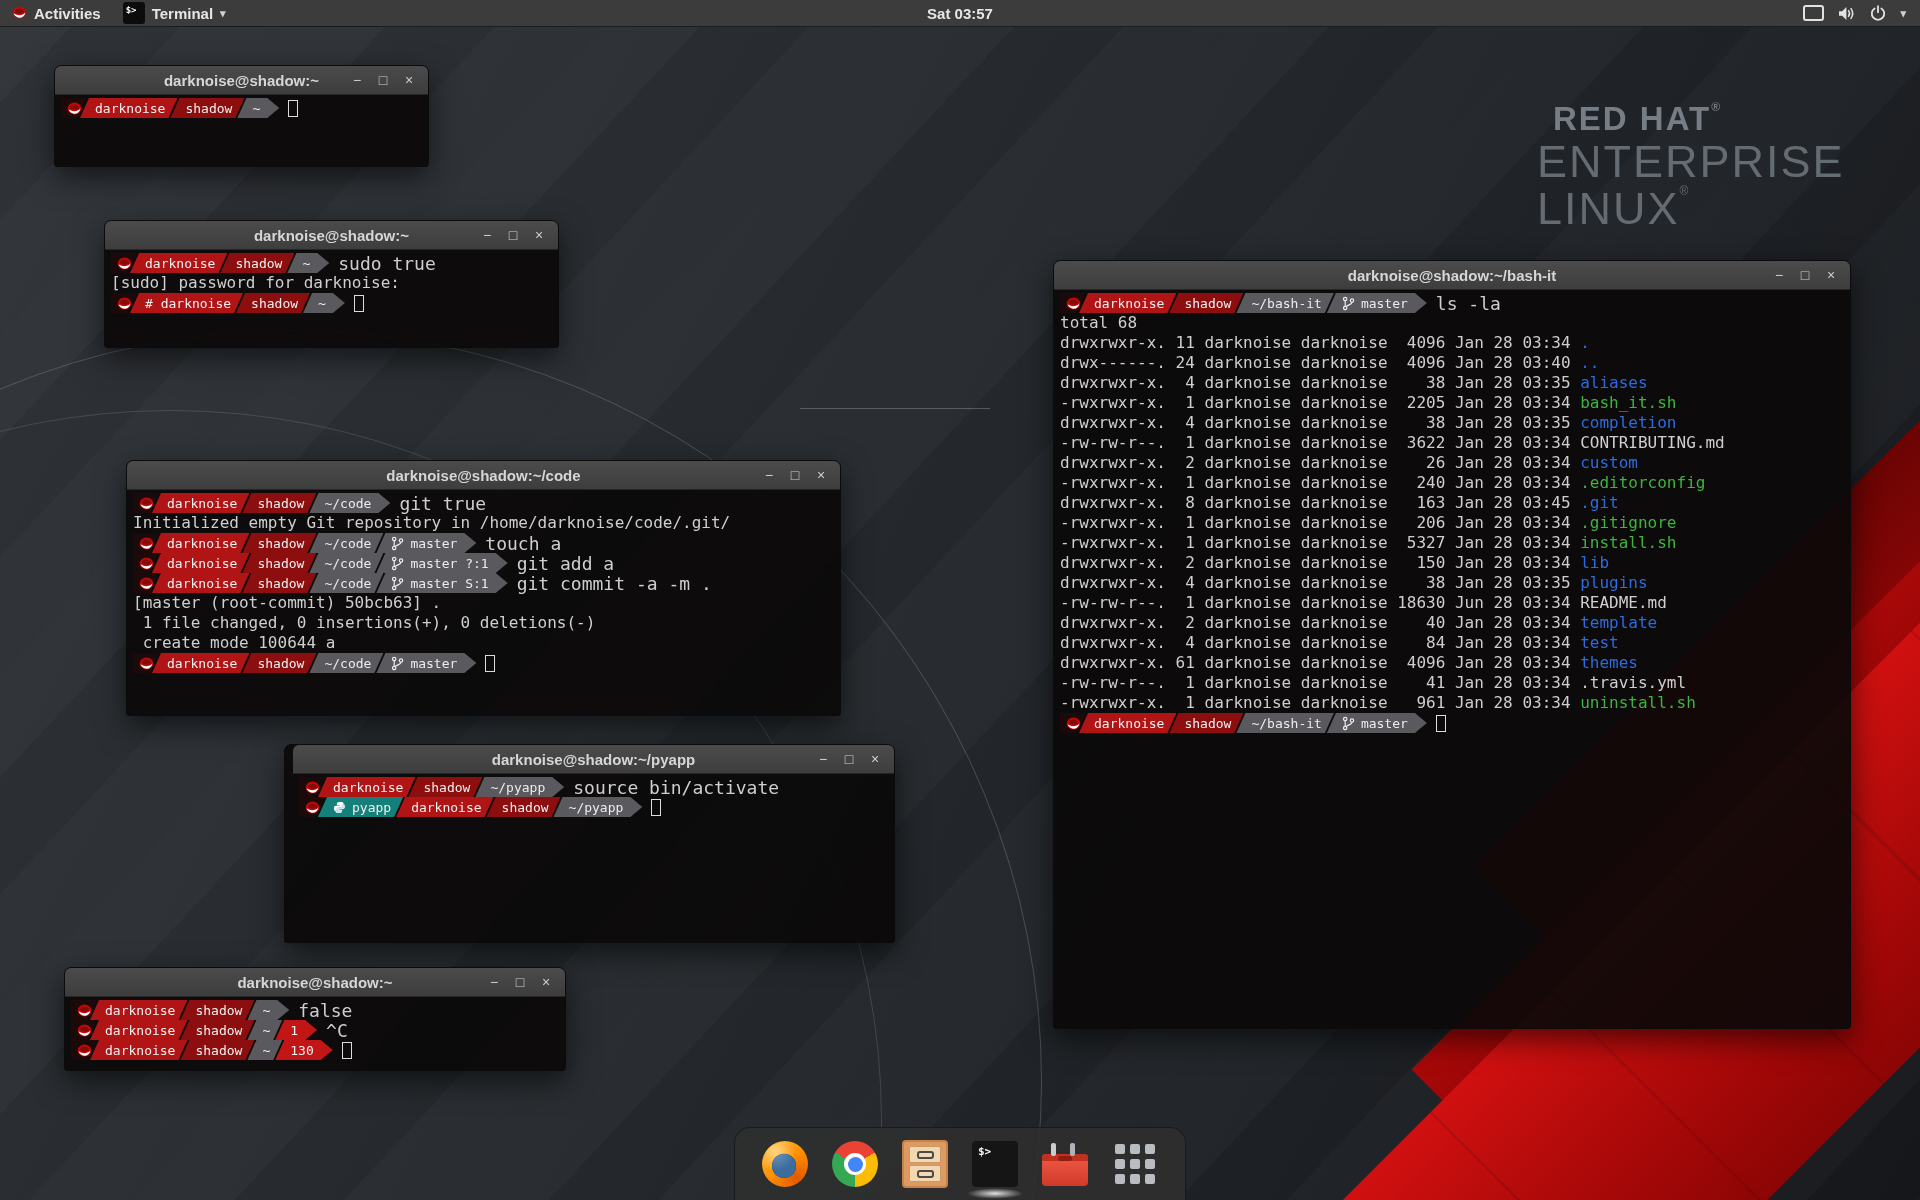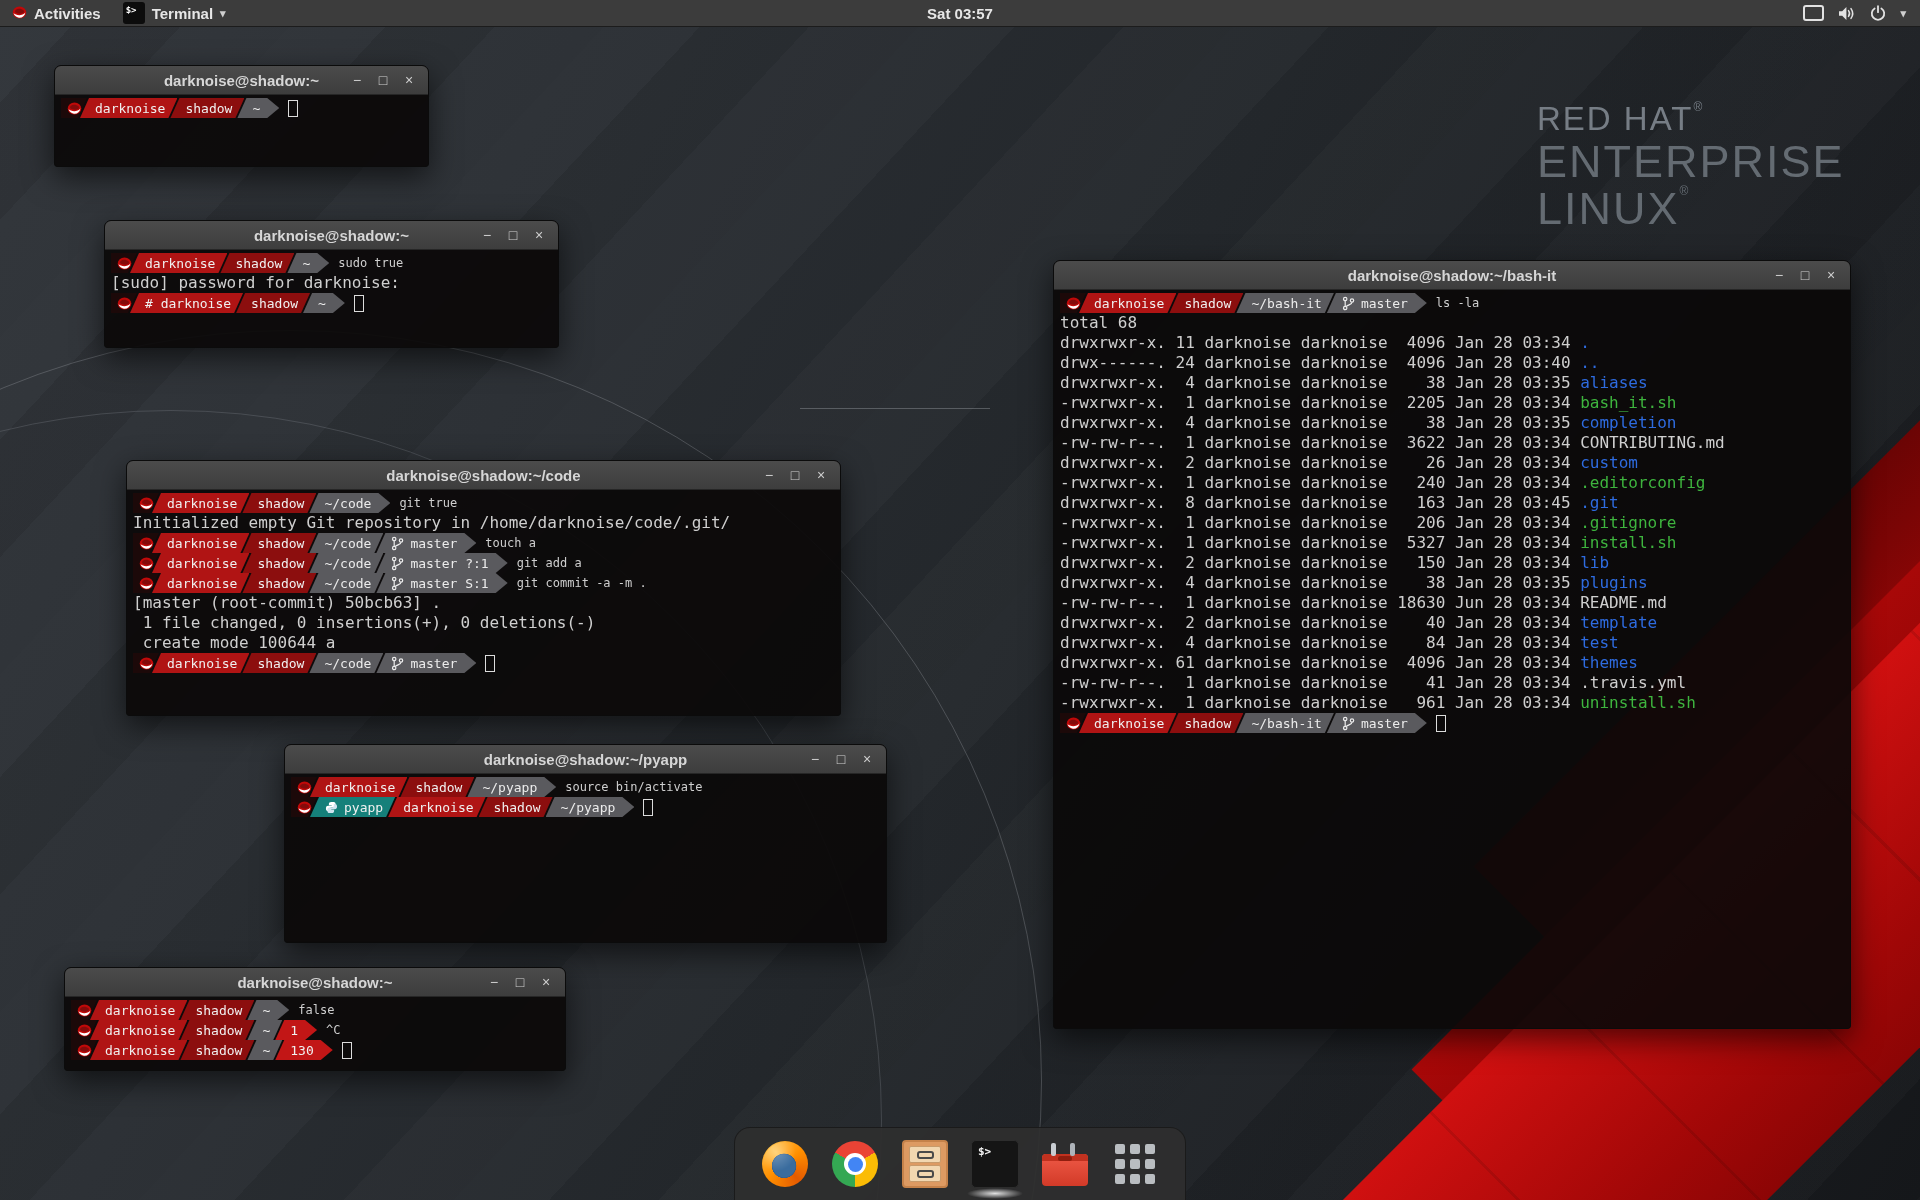--- a/index.html
+++ b/index.html
@@ -13,21 +13,21 @@
   .band1{width:1100px;height:120px;left:1355px;top:460px;background:linear-gradient(180deg,#6b0404,#8a0606);}
   .band2{width:1100px;height:140px;left:1300px;top:660px;background:linear-gradient(180deg,#a80808,#8f0505);}
   .band3{width:1300px;height:300px;left:1105px;top:850px;
     background:repeating-linear-gradient(90deg,rgba(0,0,0,.10) 0 3px,rgba(0,0,0,0) 3px 170px),linear-gradient(180deg,#d01010,#a00707 70%,#8c0505);}
   .ring{position:absolute;border:1px solid rgba(165,170,176,.30);border-radius:50%;}
   .ring1{width:1500px;height:1500px;left:-460px;top:330px;}
   .ring2{width:1420px;height:1420px;left:-540px;top:410px;border-color:rgba(165,170,176,.22);}
   .hline{position:absolute;left:800px;top:408px;width:190px;height:1px;background:rgba(160,165,170,.40);}
   .brand{position:absolute;left:1537px;top:100px;color:#6d747c;z-index:1;}
   .brand sup{font-size:12px;vertical-align:top;}
-  .brand-l1{font-weight:normal;font-size:33px;letter-spacing:2px;color:#767d85;}
+  .brand-l1{font-weight:bold;font-size:33px;letter-spacing:2px;color:#767d85;margin-left:16px;}
   .brand-l2,.brand-l3{font-weight:300;font-size:45px;letter-spacing:2px;color:#646b72;line-height:1.05;}
   
   .topbar{position:absolute;left:0;top:0;right:0;height:26px;background:#3c3c3c;border-bottom:1px solid #1c1c1c;
     display:flex;align-items:center;z-index:50;color:#e6e6e6;font-size:15px;font-weight:bold;}
   .tb-left{display:flex;height:100%;}
   .tb-activities{display:flex;align-items:center;gap:7px;padding:0 12px;height:100%;cursor:default;}
   .tb-appmenu{display:flex;align-items:center;gap:7px;padding:0 10px;height:100%;}
   .tb-termicon{width:22px;height:22px;background:#0c0c0c;border-radius:3px;display:inline-flex;}
   .tb-termicon i{font:bold 9px "DejaVu Sans Mono",monospace;color:#fff;font-style:normal;margin:3px 0 0 3px;}
   .tb-chev{font-size:11px;color:#cfcfcf;}
@@ -52,21 +52,21 @@
   .seg{display:inline-flex;align-items:center;height:20px;padding:0 12px 0 15px;margin-left:-7px;
     clip-path:polygon(9px 0,100% 0,calc(100% - 9px) 100%,0 100%);
     font-size:13px;color:#f0f0f0;white-space:pre;flex:0 0 auto;}
   .seg.arrow{clip-path:polygon(9px 0,calc(100% - 12px) 0,100% 50%,calc(100% - 12px) 100%,0 100%);padding-right:19px;}
   .seg.user{background:var(--seg-user);}
   .seg.host{background:var(--seg-host);}
   .seg.path{background:var(--seg-path);color:#ececec;}
   .seg.exit{background:var(--seg-exit);}
   .seg.venv{background:var(--seg-venv);}
   .segicon{display:inline-flex;margin-right:6px;}
-  .cmd{margin-left:9px;color:var(--term-fg);font-size:12px;white-space:pre;}
+  .cmd{margin-left:9px;color:var(--term-fg);font-size:18px;white-space:pre;}
   .cursor{display:inline-block;width:10px;height:17px;border:1.5px solid #dcdcdc;margin-left:9px;box-sizing:border-box;flex:0 0 auto;}
   .fn-dir{color:var(--fn-dir);}
   .fn-exec{color:var(--fn-exec);}
   .fn-file{color:var(--term-fg);}
   
   .dock{position:absolute;left:50%;transform:translateX(-50%);bottom:0;height:72px;z-index:40;
     background:rgba(46,46,46,.93);border:1px solid rgba(0,0,0,.4);border-bottom:none;border-radius:16px 16px 0 0;
     display:flex;align-items:center;gap:22px;padding:0 26px;}
   .dockbtn{position:relative;width:48px;height:48px;display:flex;align-items:center;justify-content:center;}
   .ic{width:46px;height:46px;position:relative;}
@@ -246,21 +246,21 @@
                 <path d="M1.6 7.6C4.4 10.6 11.4 10.8 14.3 7 13.8 10.9 10.7 13 7.3 12.6 4.3 12.2 2.2 10.2 1.6 7.6Z" fill="#ffffff"></path>
                 <path d="M3.8 4.3C6 2.3 10.2 2.4 12.3 4.7c.5.6.7 1.3.5 1.9C10.2 8.9 5.6 8.7 3.2 6.4c0-.8.2-1.6.6-2.1Z" fill="#7e0b0b" opacity=".9"></path>
               </svg></span><span class="seg user">darknoise</span><span class="seg host">shadow</span><span class="seg path">~/code</span><span class="seg path arrow"><span class="segicon"><svg width="13" height="15" viewBox="0 0 13 15">
                   <circle cx="3.2" cy="3" r="1.7" fill="none" stroke="#ececec" stroke-width="1.2"></circle>
                   <circle cx="3.2" cy="12" r="1.7" fill="none" stroke="#ececec" stroke-width="1.2"></circle>
                   <circle cx="10" cy="4.5" r="1.7" fill="none" stroke="#ececec" stroke-width="1.2"></circle>
                   <path d="M3.2 4.7v5.6M10 6.2c0 2.6-4 2.4-5.6 4.2" fill="none" stroke="#ececec" stroke-width="1.2"></path>
                 </svg></span>master</span><span class="cursor"></span></div>
         </div>
       </div>
-      <div class="win" style="left: 284px; top: 744px; width: 601px; height: 197px;">
+      <div class="win" style="left: 284px; top: 744px; width: 601px; height: 197px; padding-left: 8px;">
         <div class="tbar">
           <div class="ttitle">darknoise@shadow:~/pyapp</div>
           <div class="tctrl">
             <span class="tbtn">−</span>
             <span class="tbtn">□</span>
             <span class="tbtn">×</span>
           </div>
         </div>
         <div class="tcontent" style="height: 165px;">
           <div class="prow"><span class="chip"><svg width="15" height="13" viewBox="0 0 16 14">

